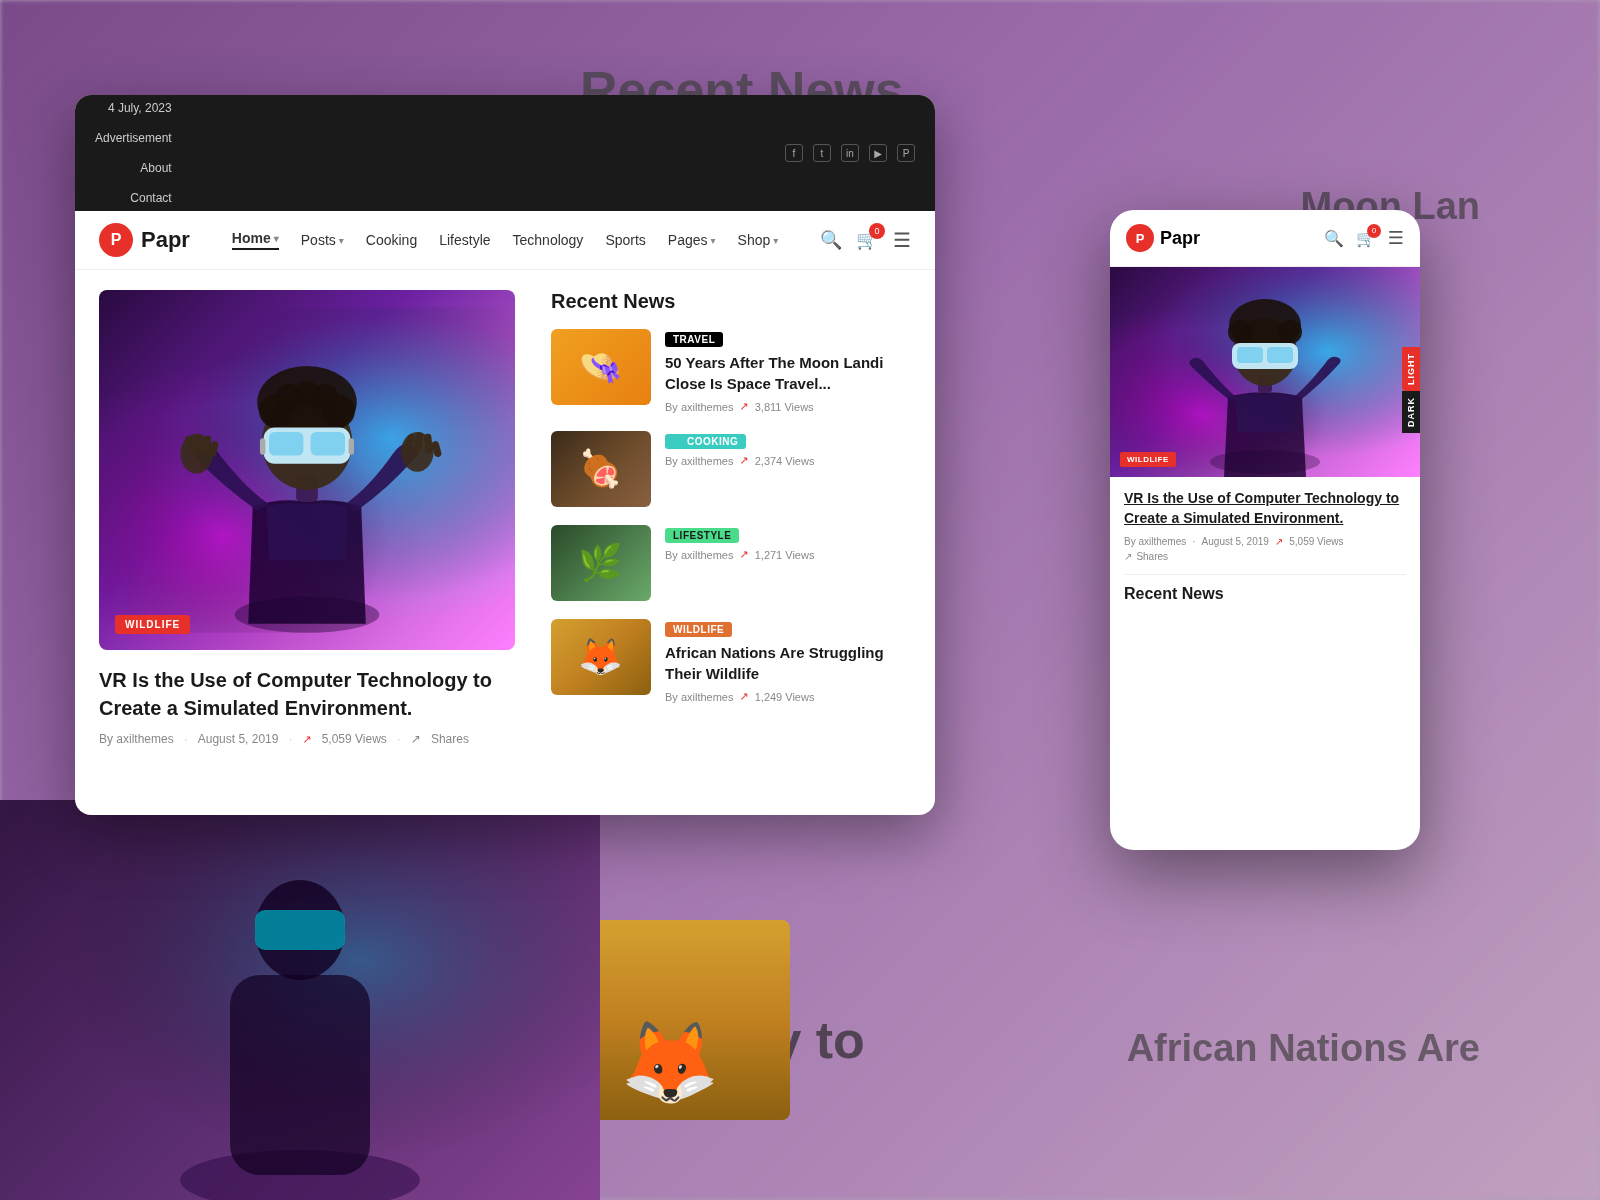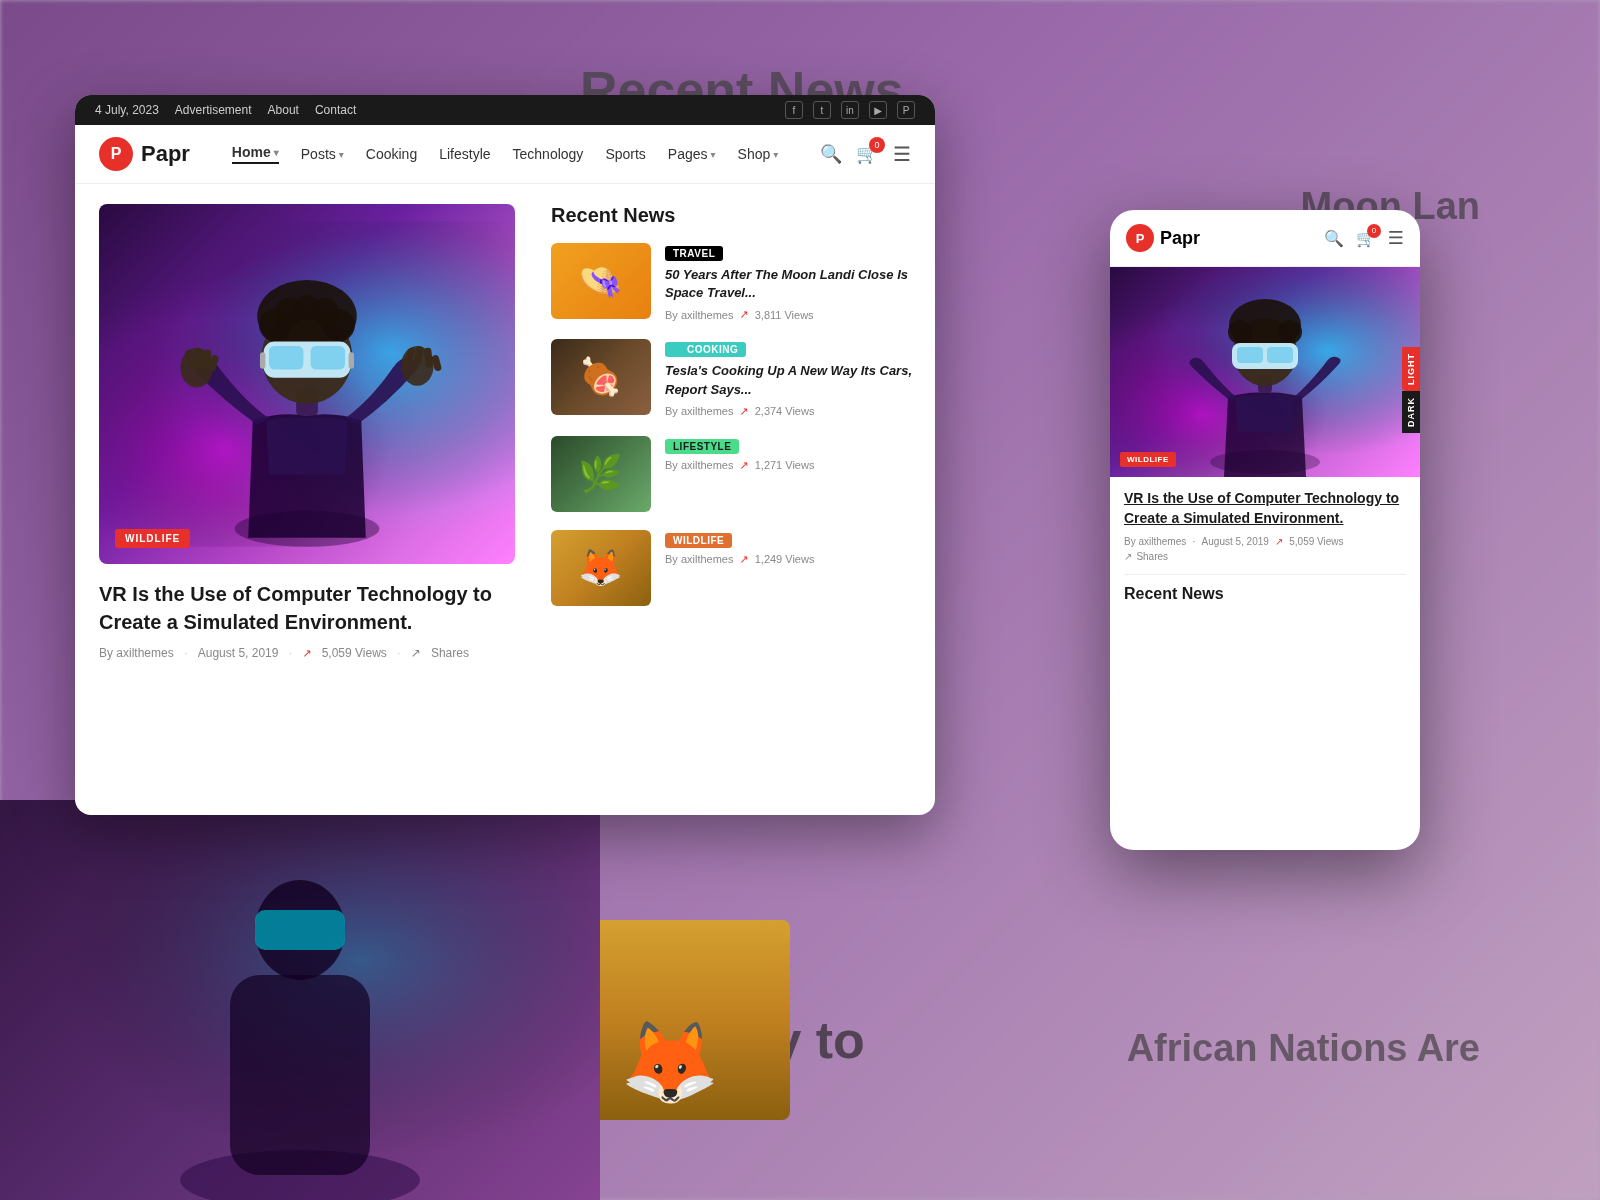--- a/index.html
+++ b/index.html
@@ -121,21 +121,21 @@
     
     .top-bar {
       background: #1a1a1a;
       color: #ccc;
       font-size: 12px;
       padding: 6px 20px;
       display: flex;
       align-items: center;
       justify-content: space-between;
     }
-    .top-bar-left { display: flex; gap: 16px; align-items: flex-end; }
+    .top-bar-left { display: flex; gap: 16px; align-items: flex-end; flex-direction: column; }
     .top-bar-social { display: flex; gap: 10px; align-items: center; }
     .social-icon {
       width: 18px;
       height: 18px;
       border: 1px solid #555;
       border-radius: 3px;
       display: flex;
       align-items: center;
       justify-content: center;
       font-size: 10px;
@@ -323,26 +323,25 @@
       text-transform: uppercase;
       letter-spacing: 0.5px;
       margin-bottom: 5px;
     }
     .tag-travel { background: #000000; color: white; }
     .tag-cooking { background: #3accc0; color: white; padding-left: 22px; }
     .tag-lifestyle { background: #4adc8a; color: #1a1a1a; }
     .tag-wildlife { background: #e07030; color: white; }
 
     .news-headline {
-      font-size: 13px;
+      font-size: 15px;
       font-weight: 700;
       color: #1a1a1a;
       line-height: 1.4;
       margin-bottom: 6px;
-      font-style: italic;
     }
     .news-meta {
       font-size: 11px;
       color: #888;
       display: flex;
       align-items: center;
       gap: 6px;
     }
 
     
@@ -730,21 +729,20 @@
           </div>
         </div>
       </div>
 
       <div class="news-item">
         <div class="news-thumb news-thumb-cooking">
           <div class="thumb-cooking-inner">🍖</div>
         </div>
         <div class="news-info">
           <span class="news-tag tag-cooking">COOKING</span>
-          <p class="news-headline">Tesla's Cooking Up A New Way Its Cars, Report Says...</p>
           <div class="news-meta">
             <span>By axilthemes</span>
             <span style="color:#e8302a">↗</span>
             <span>2,374 Views</span>
           </div>
         </div>
       </div>
 
       <div class="news-item">
         <div class="news-thumb news-thumb-lifestyle">
@@ -759,20 +757,21 @@
           </div>
         </div>
       </div>
 
       <div class="news-item">
         <div class="news-thumb news-thumb-wildlife">
           <div class="thumb-wildlife-inner">🦊</div>
         </div>
         <div class="news-info">
           <span class="news-tag tag-wildlife">WILDLIFE</span>
+          <p class="news-headline">African Nations Are Struggling Their Wildlife</p>
           <div class="news-meta">
             <span>By axilthemes</span>
             <span style="color:#e8302a">↗</span>
             <span>1,249 Views</span>
           </div>
         </div>
       </div>
     </div>
   </div>
 </div>

